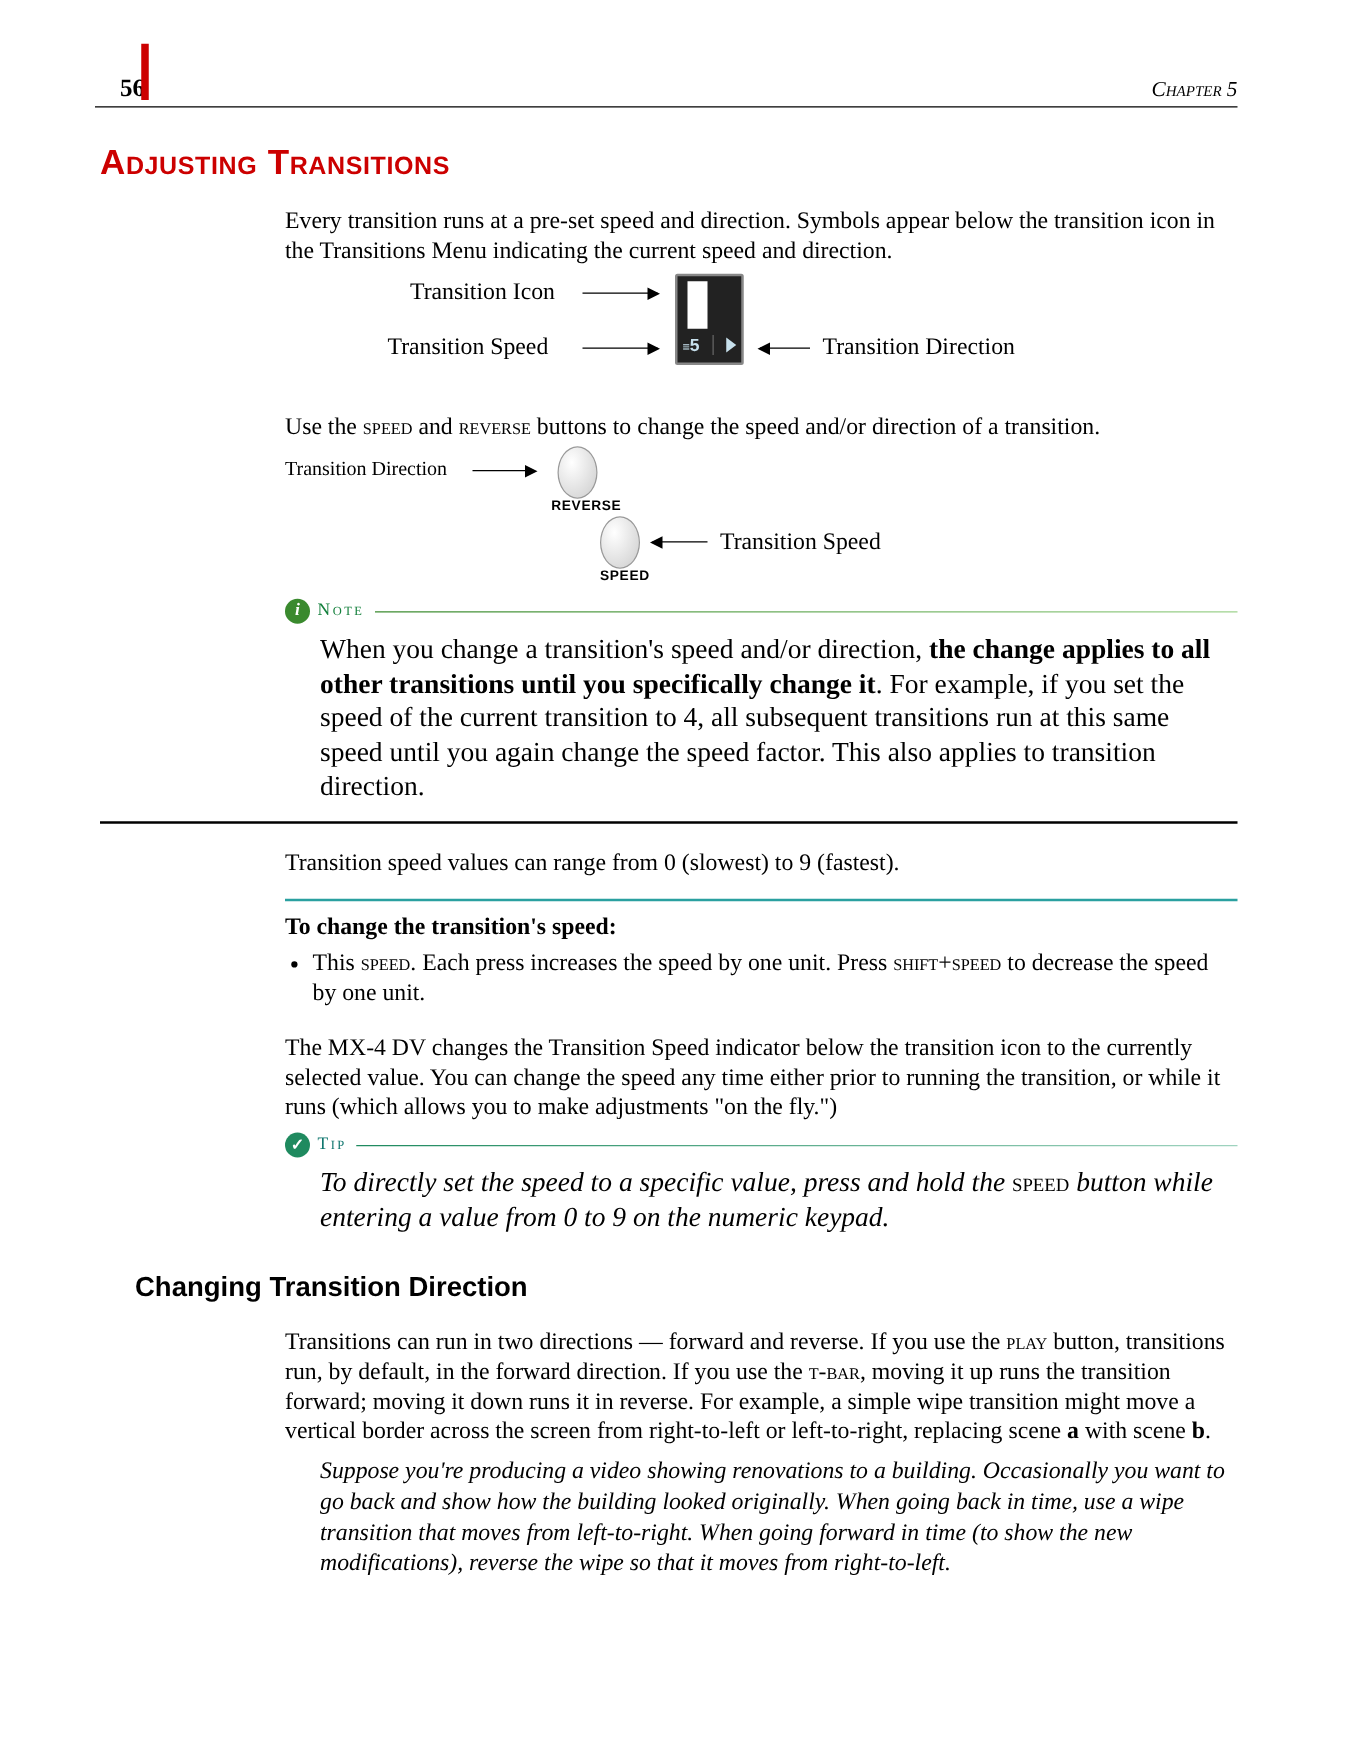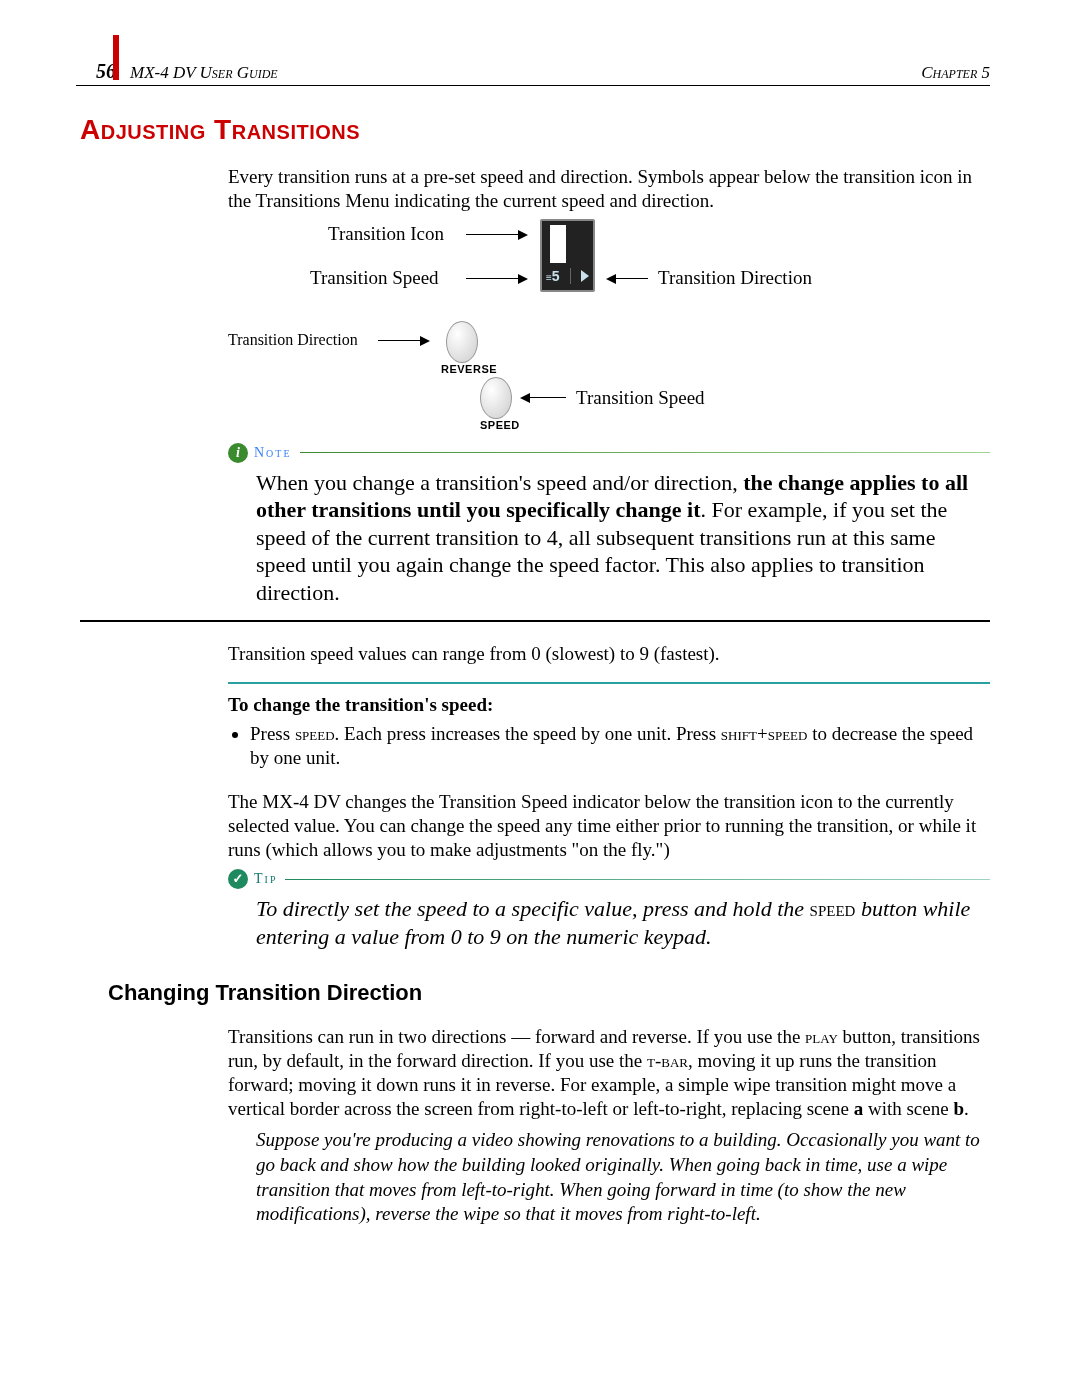--- a/index.html
+++ b/index.html
@@ -31,21 +31,20 @@
     padding-bottom: 2px;
     margin-bottom: 28px;
     margin-left: -4px;
   }
   .page-number {
     font-weight: bold;
     font-size: 20px;
     width: 40px;
     text-align: right;
     padding-right: 14px;
-    font-style: italic;
   }
   .guide-title {
     font-style: italic;
     font-variant: small-caps;
     font-size: 17px;
     flex: 1;
   }
   .chapter {
     font-style: italic;
     font-variant: small-caps;
@@ -168,21 +167,21 @@
   }
   .badge.info { background: #3a8a2e; font-style: italic; font-size: 14px; }
   .badge.tip { background: #1f8a5f; font-size: 13px; }
   .note-label {
     font-variant: small-caps;
     letter-spacing: 2px;
     font-size: 14px;
     margin-right: 8px;
     flex: none;
   }
-  .note-label.green { color: #3b82f6; }
+  .note-label.green { color: #15803d; }
   .note-label.teal { color: #0f766e; }
   .note-hr {
     flex: 1;
     height: 1px;
   }
   .note-hr.green { background: linear-gradient(to right, #3a8a2e, #9fd38f); }
   .note-hr.teal { background: linear-gradient(to right, #1f8a5f, #9fd3bf); }
   .note-body {
     font-size: 22px;
     line-height: 1.25;
@@ -234,21 +233,20 @@
   .bold { font-weight: bold; }
 </style>
 </head>
 <body>
 
 <div class="page">
   <div class="red-bar"></div>
 
   <div class="header">
     <span class="page-number">56</span>
-    <span class="guide-title">MX-4 DV User Guide</span>
     <span class="chapter">Chapter 5</span>
   </div>
 
   <h1 class="section-title">Adjusting Transitions</h1>
 
   <p class="body-text">Every transition runs at a pre-set speed and direction. Symbols appear below the transition icon in the Transitions Menu indicating the current speed and direction.</p>
 
   <div class="diagram-1">
     <span class="d1-label" style="left:100px; top:2px;">Transition Icon</span>
     <div class="arrow-line" style="left:238px; top:13px; width:60px;"></div>
@@ -262,20 +260,23 @@
         <span><span style="font-size:10px;">≡</span><span>5</span></span>
         <span class="sep"></span>
         <span class="icon-arrow"></span>
       </div>
     </div>
 
     <div class="arrow-line left" style="left:380px; top:57px; width:40px;"></div>
     <span class="d1-label" style="left:430px; top:46px;">Transition Direction</span>
   </div>
 
+  <p class="body-text">
+    <span>Use the </span><span class="sc">speed</span><span> and </span><span class="sc">reverse</span><span> buttons to change the speed and/or direction of a transition.</span>
+  </p>
 
   <div class="diagram-2">
     <span class="d2-label-sm" style="left:0; top:6px;">Transition Direction</span>
     <div class="arrow-line" style="left:150px; top:15px; width:50px;"></div>
     <div class="oval-btn" style="left:218px; top:-4px;"></div>
     <span class="btn-caption" style="left:213px; top:38px;">REVERSE</span>
 
     <div class="oval-btn" style="left:252px; top:52px;"></div>
     <span class="btn-caption" style="left:252px; top:94px;">SPEED</span>
     <div class="arrow-line left" style="left:294px; top:72px; width:44px;"></div>
@@ -294,21 +295,21 @@
   </div>
 
   <hr class="black-rule">
 
   <p class="body-text">Transition speed values can range from 0 (slowest) to 9 (fastest).</p>
 
   <hr class="teal-rule">
   <p class="instr-head">To change the transition's speed:</p>
   <ul class="bullets">
     <li>
-      <span>Press </span><span class="sc">speed</span><span>. Each press increases the speed by one unit. Press </span><span class="sc">shift+speed</span><span> to decrease the speed by one unit.</span>
+      <span>This </span><span class="sc">speed</span><span>. Each press increases the speed by one unit. Press </span><span class="sc">shift+speed</span><span> to decrease the speed by one unit.</span>
     </li>
   </ul>
   <p class="body-text">The MX-4 DV changes the Transition Speed indicator below the transition icon to the currently selected value. You can change the speed any time either prior to running the transition, or while it runs (which allows you to make adjustments "on the fly.")</p>
 
   <div class="note-box">
     <div class="note-header">
       <span class="badge tip">✓</span>
       <span class="note-label teal">Tip</span>
       <span class="note-hr teal"></span>
     </div>

